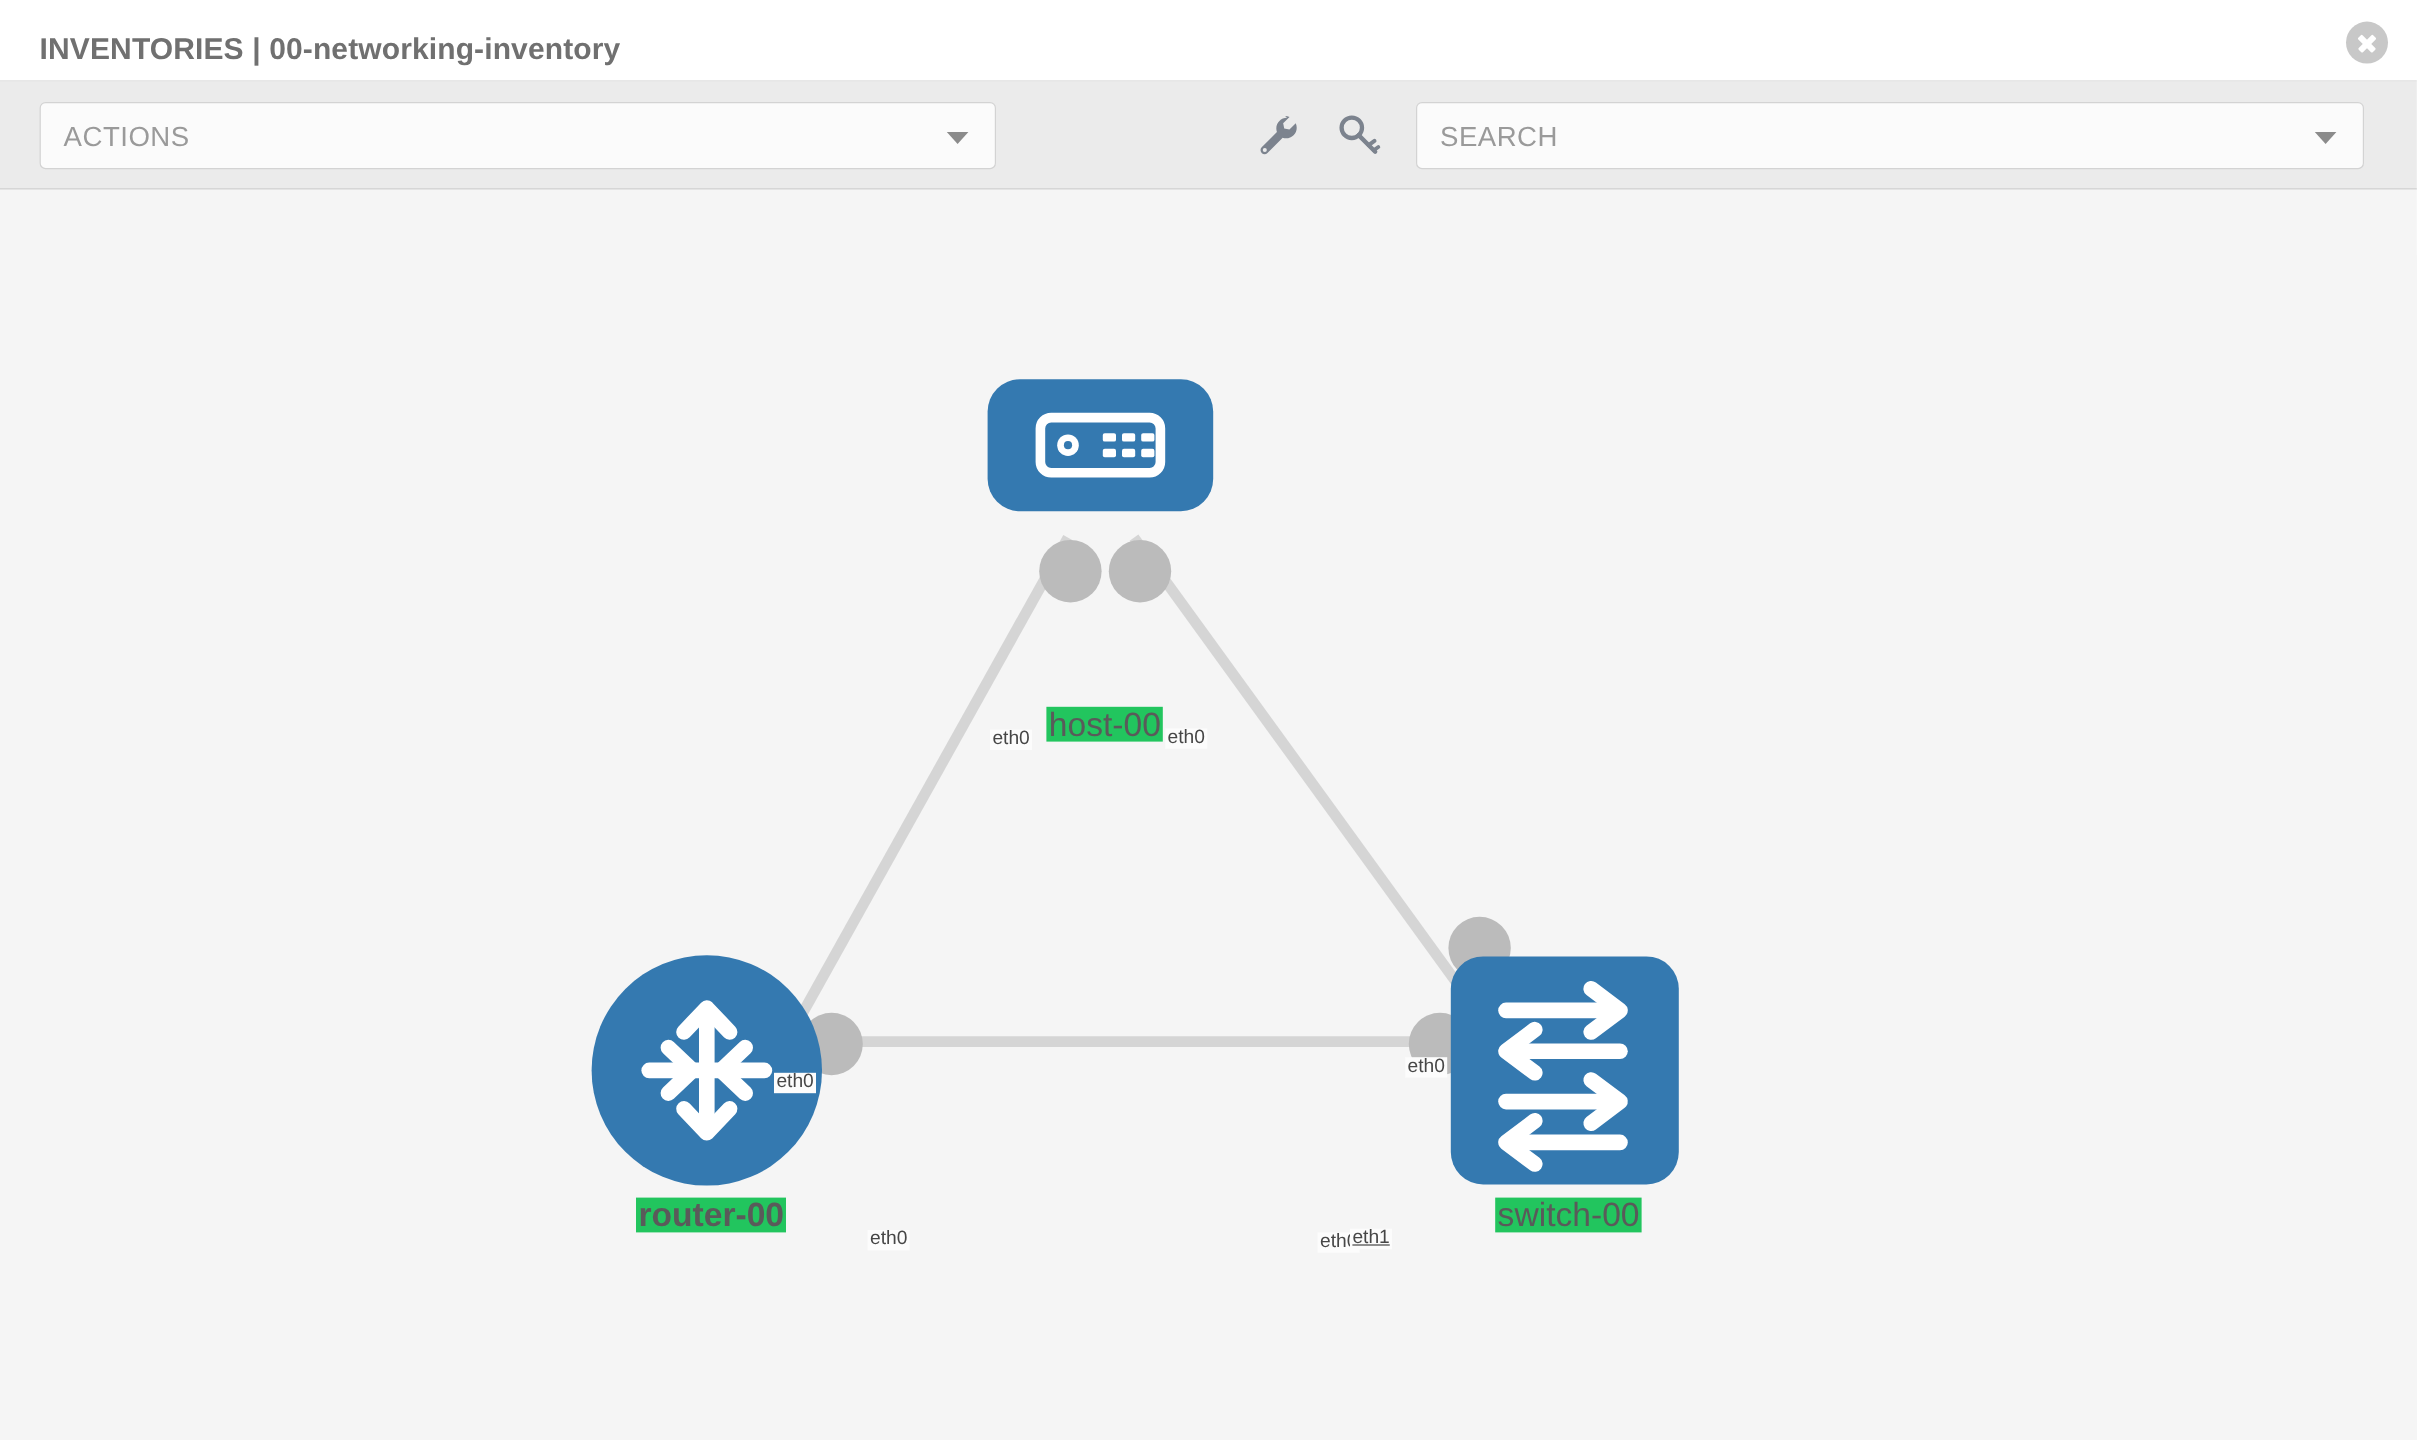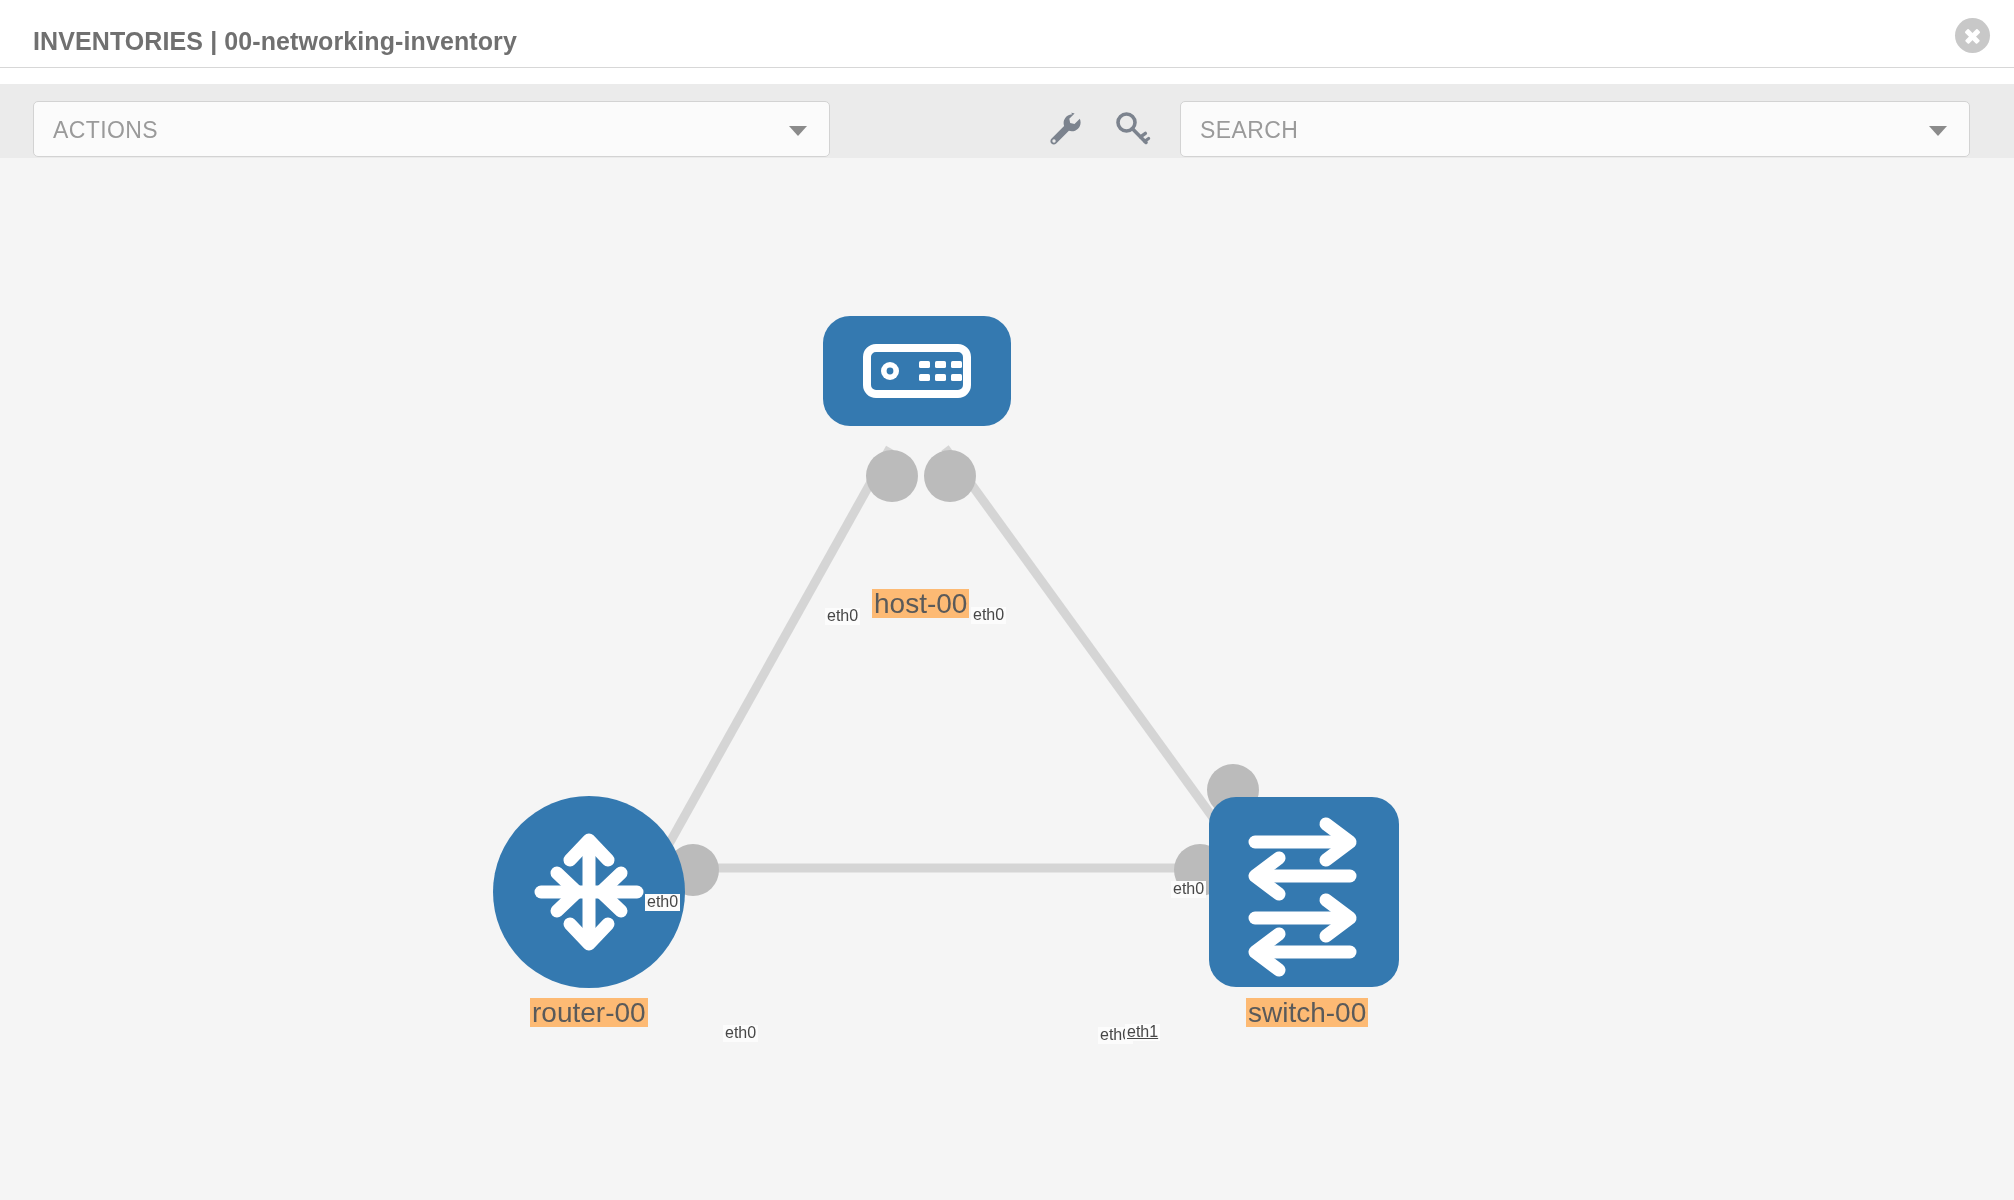--- a/index.html
+++ b/index.html
@@ -62,21 +62,20 @@
 
   
   .toolbar {
     position: absolute;
     left: 0; top: 68px;
     width: 2014px;
     height: 90px;
     background: #ebebeb;
     border-bottom: 1px solid #c9c9c9;
     box-sizing: border-box;
-    margin-top: 16px;
   }
   .actions-select {
     position: absolute;
     left: 33px;
     top: 17px;
     width: 797px;
     height: 56px;
     background: #fbfbfb;
     border: 1px solid #d3d3d3;
     border-radius: 5px;
@@ -146,21 +145,21 @@
     left: 0; top: 0;
     width: 2014px;
     height: 1042px;
   }
 
   
   .node-label {
     position: absolute;
     font-size: 28px;
     color: #5a5a5a;
-    background: #fdba74;
+    background: #22c55e;
     white-space: nowrap;
     line-height: 1.05;
     padding: 0 2px;
     text-align: right;
   }
   .iface-label {
     position: absolute;
     font-size: 16px;
     color: #474747;
     background: #fcfcfc;
@@ -287,17 +286,17 @@
   <span class="iface-label" style="left:1171px; top:723px;">eth0</span>
 
   <span class="iface-label" style="left:723px; top:867px;">eth0</span>
 
   <span class="iface-label" style="left:1098px; top:869px;">eth0</span>
 
   <span class="iface-label" style="left:1125px; top:866px;text-decoration:underline;">eth1</span>
 
   <span class="node-label" style="left:872px; top:431px;">host-00</span>
 
-  <span class="node-label" style="left:530px; top:840px;">router-00</span>
+  <span class="node-label" style="left:530px; top:840px;font-weight:bold;">router-00</span>
 
   <span class="node-label" style="left:1246px; top:840px;">switch-00</span>
 
 </div>
 
 </body></html>

